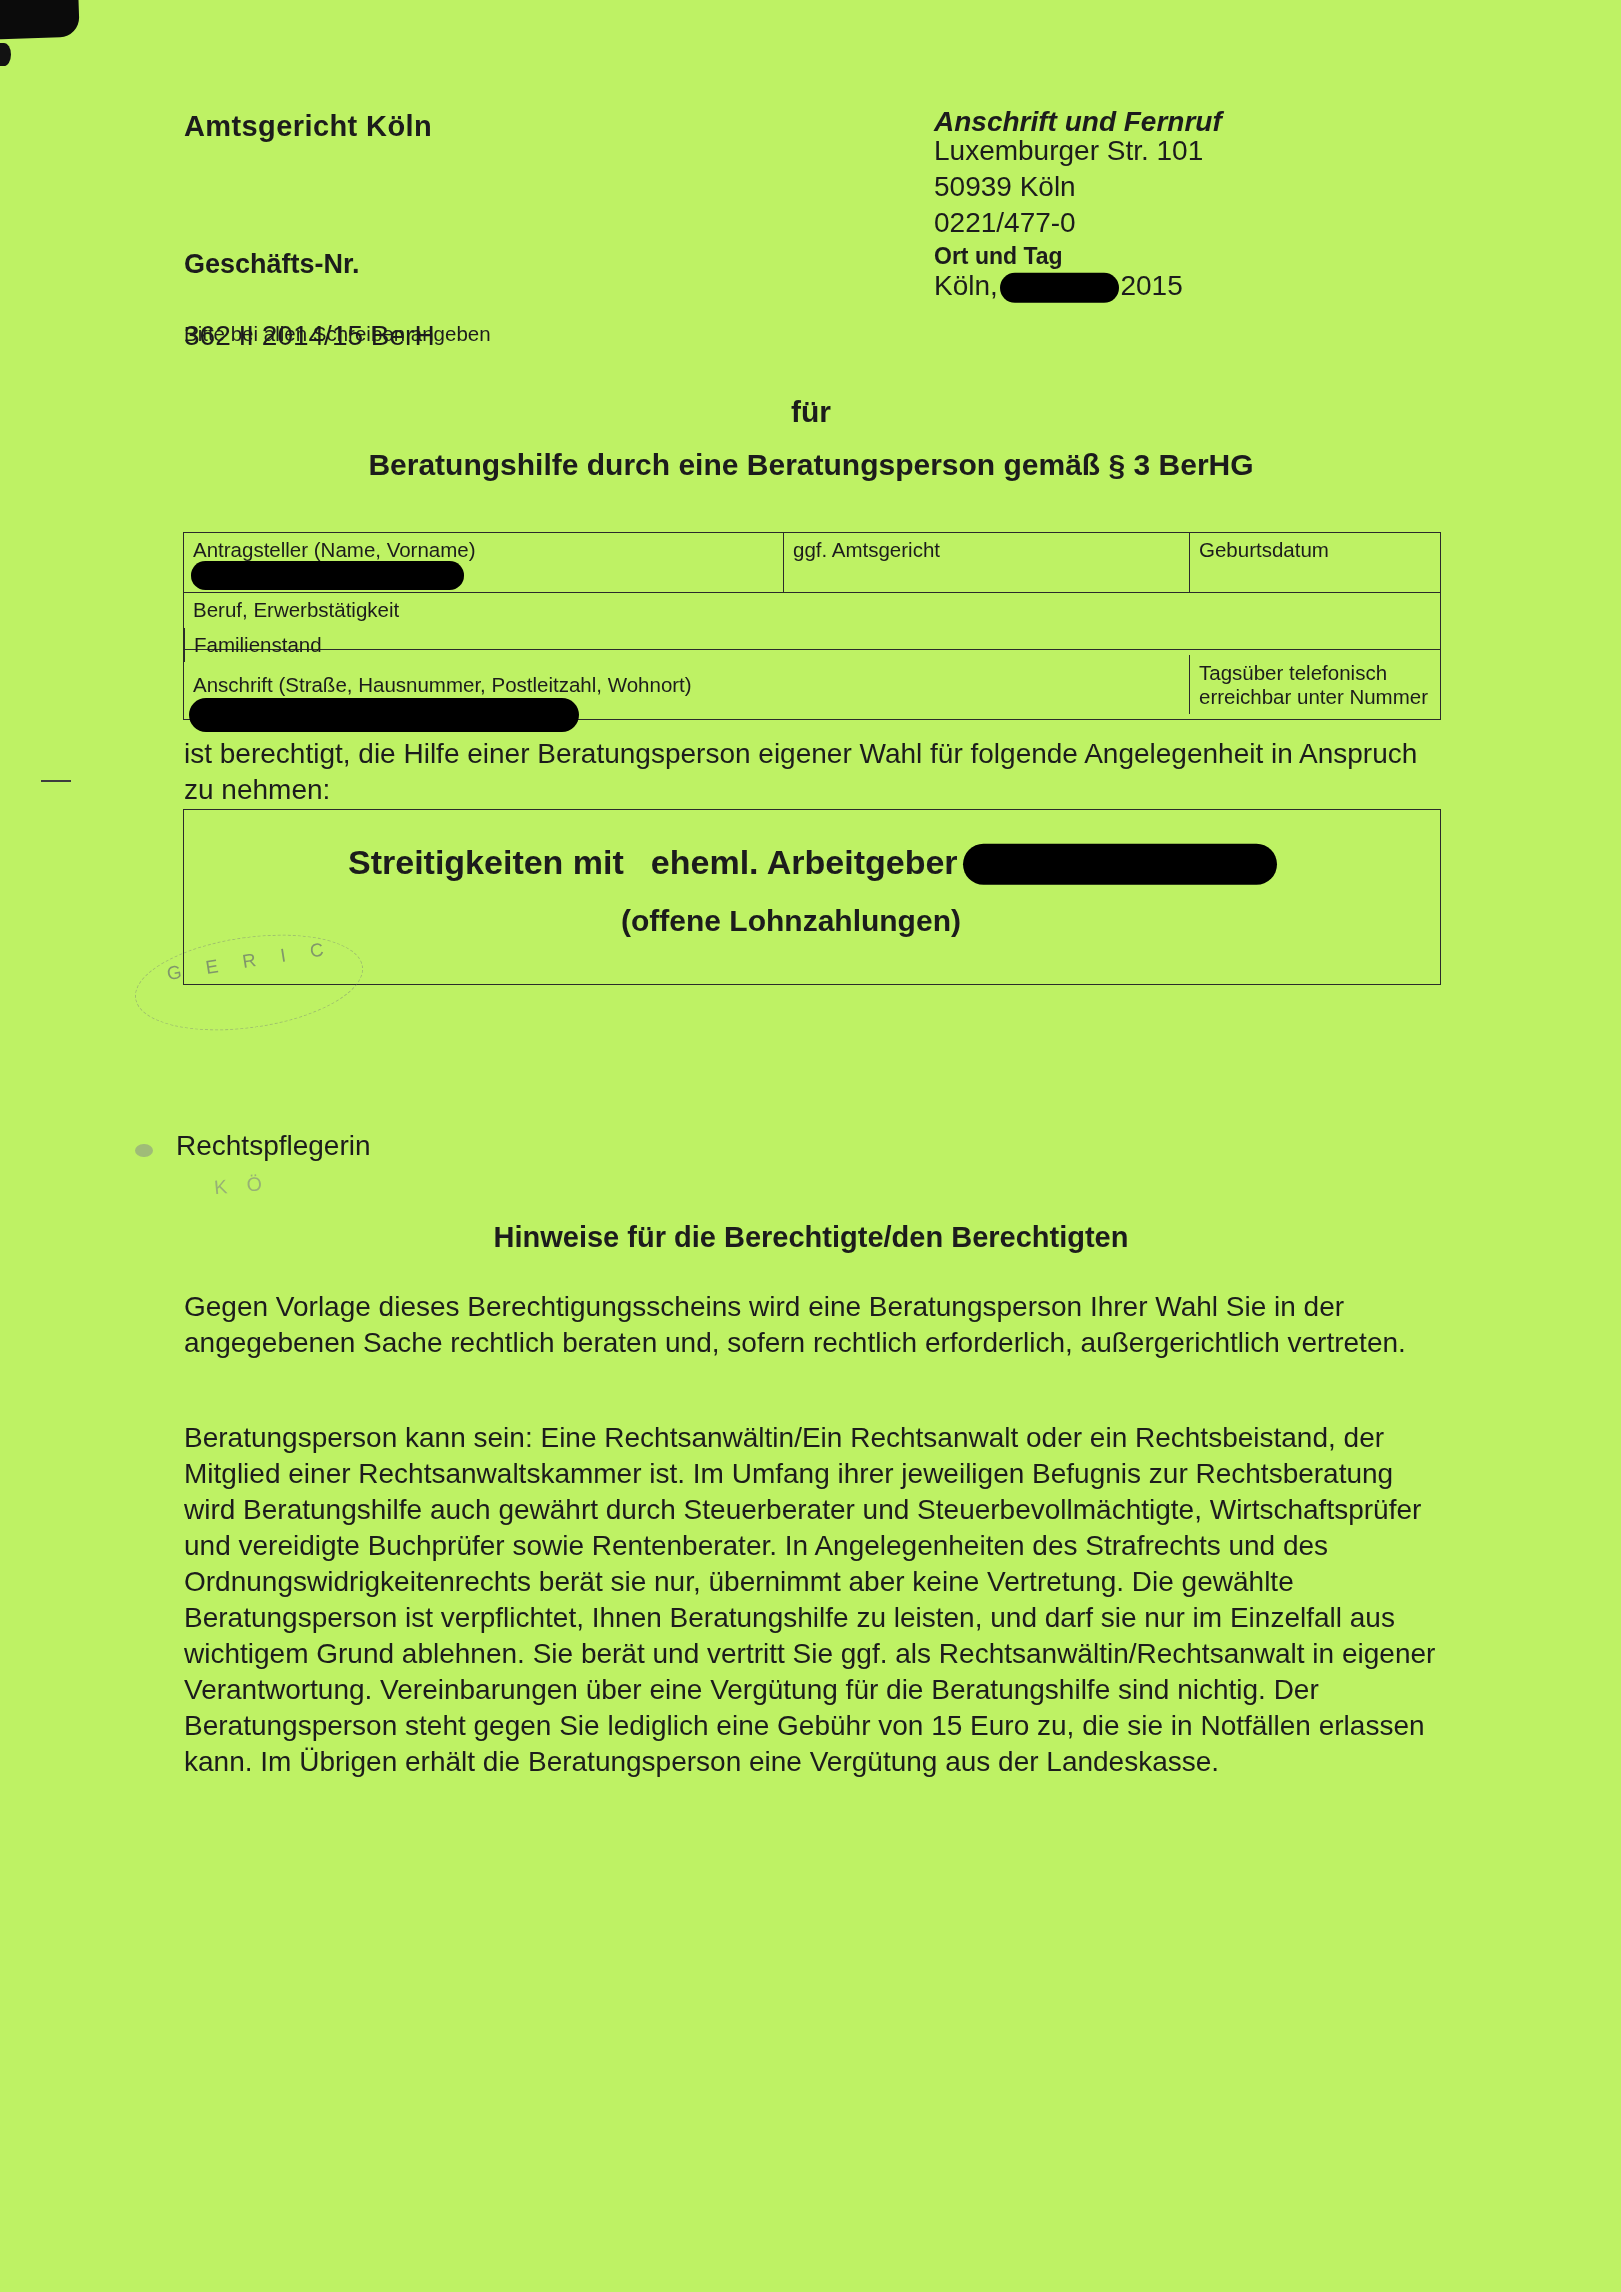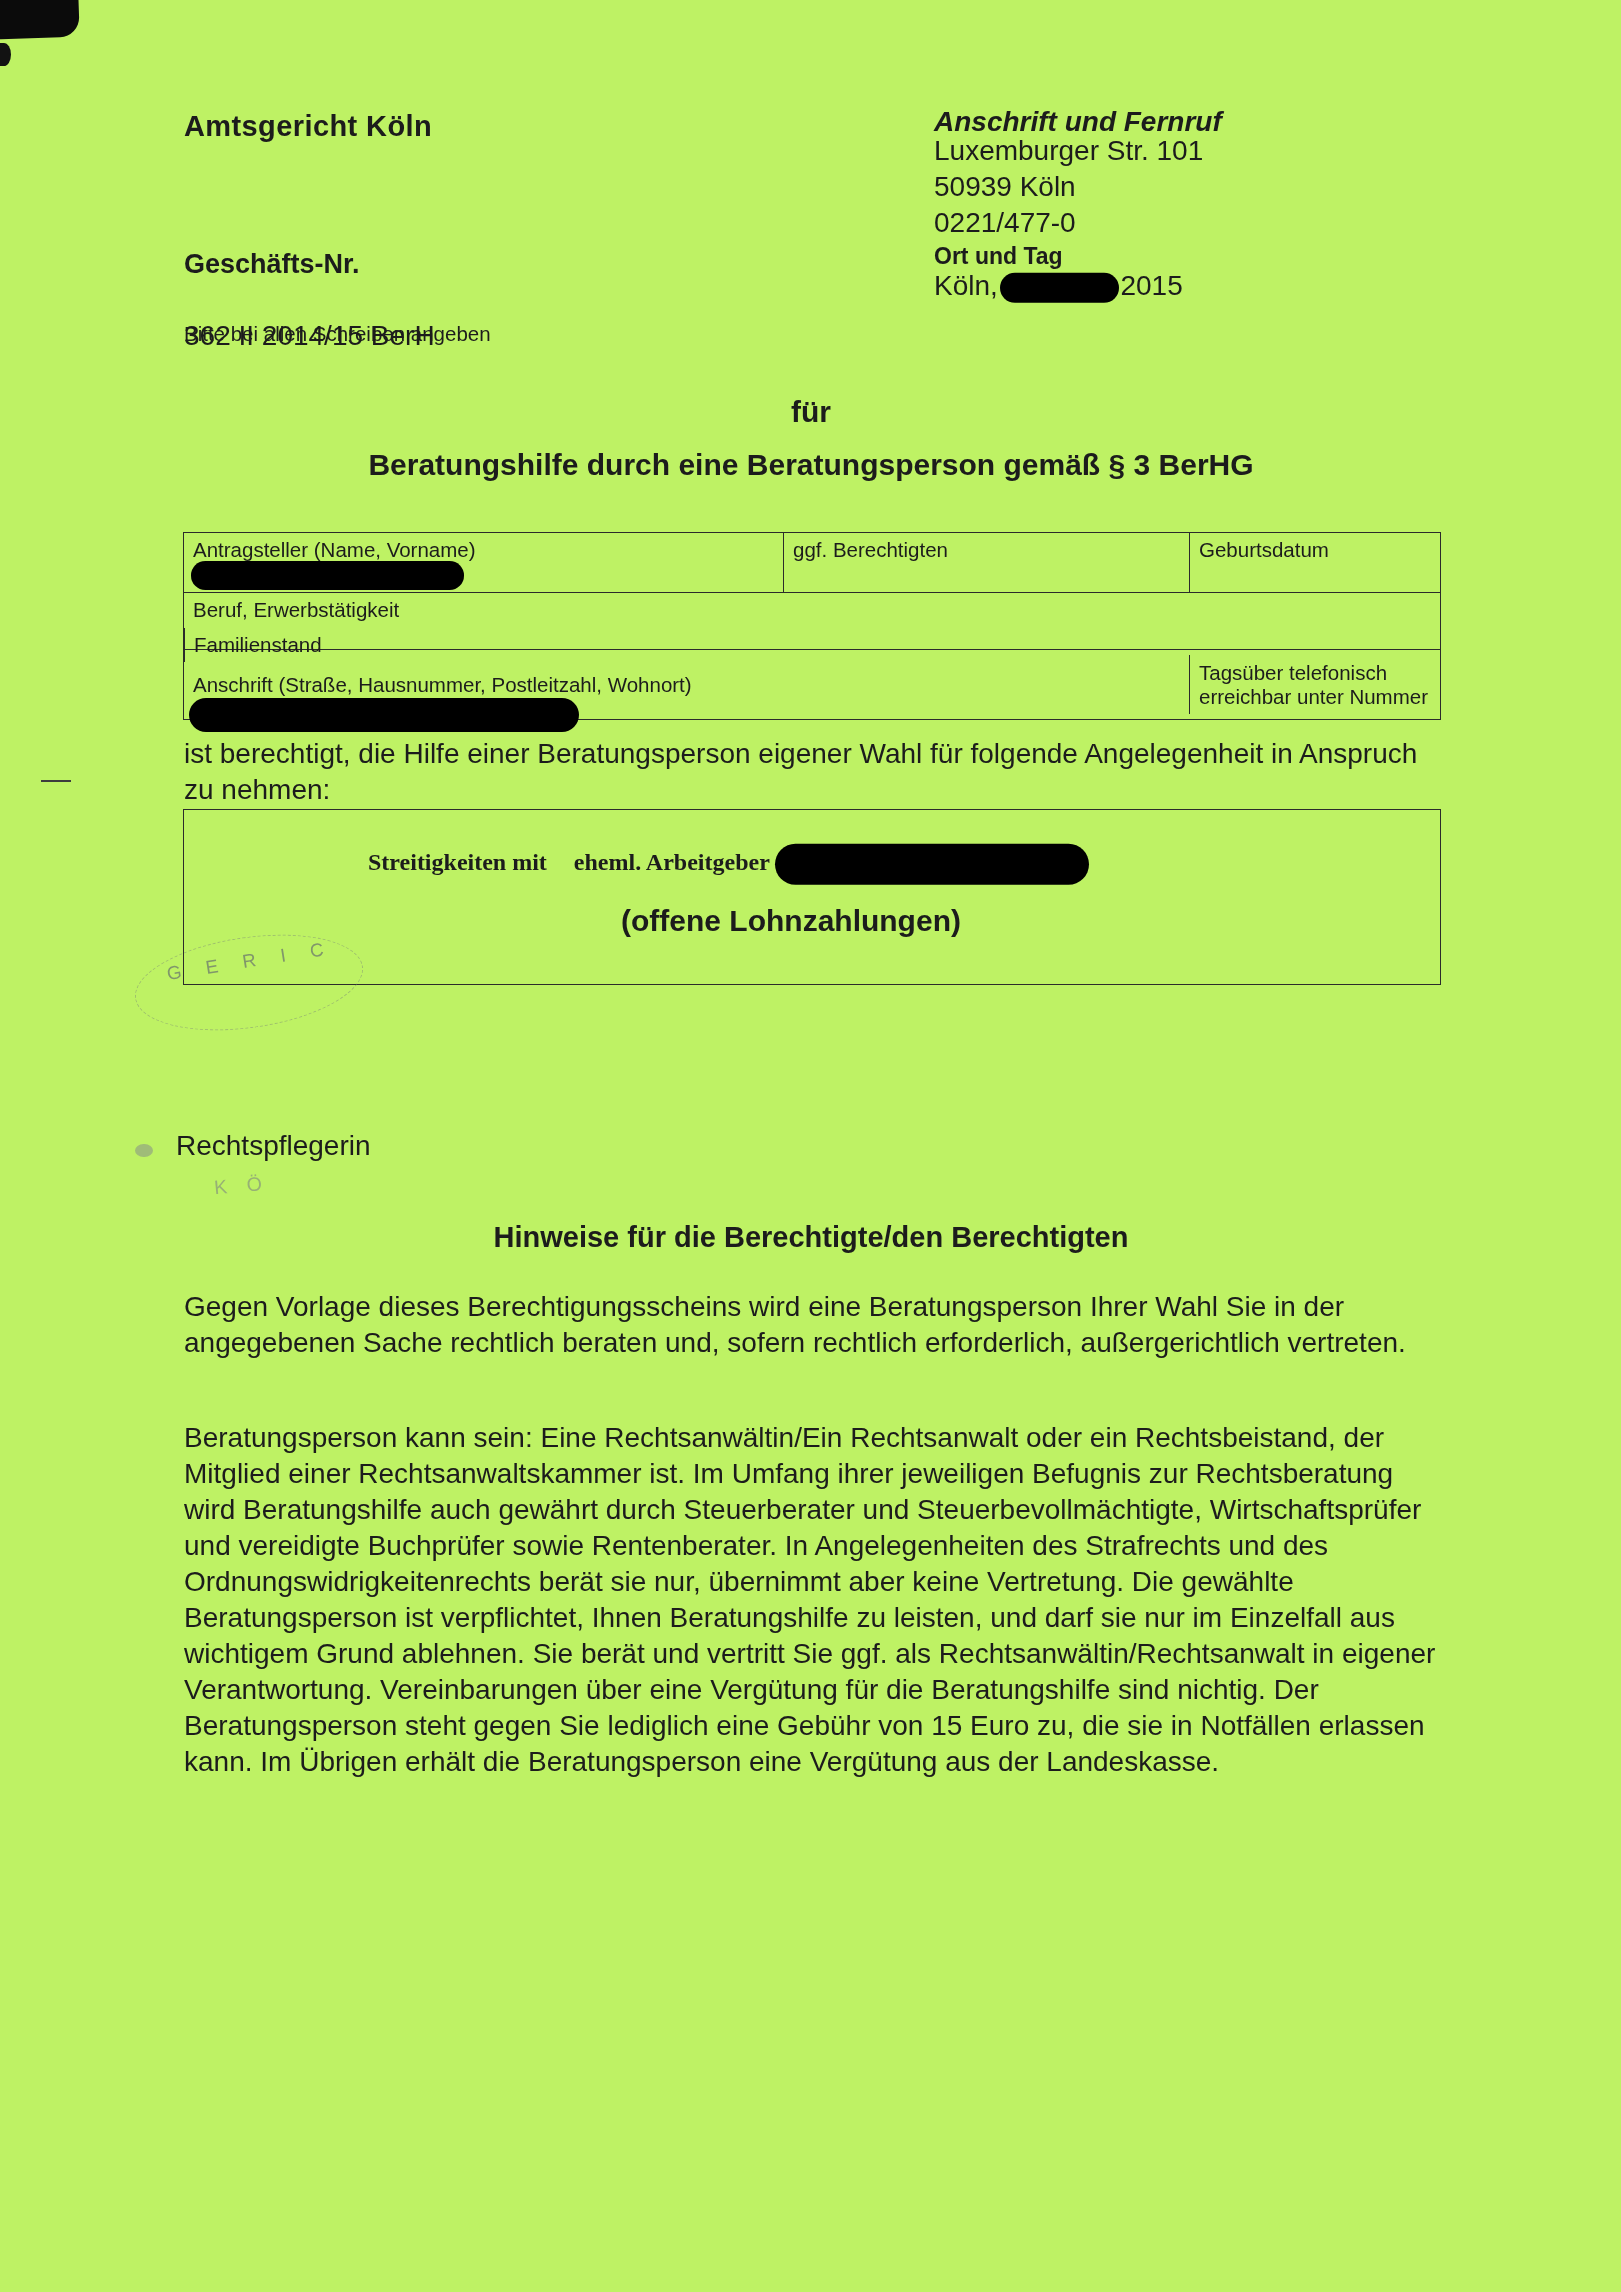--- a/index.html
+++ b/index.html
@@ -57,22 +57,22 @@
   .c12 { width:1005px; }
   .redact-name { position:absolute; left:7.1px;  top:28px; width:273px; height:28.5px; border-radius:14.3px; }
   .redact-addr { position:absolute; left:5.3px;  top:31px; width:390px; height:34px; border-radius:17px; }
 
   
   .entitlement { left:184px; top:736px; width:1258px; font-size:28px; line-height:36px; }
   .margin-dash { left:41px; top:762px; font-size:30px; color:#3d3d3d; }
 
   
   .matter-box { left:183px; top:809px; width:1258px; height:176px; border:1.8px solid #2b2b2b; }
-  .matter-line1 { position:absolute; left:184px; top:32px; font-size:24px; font-weight:bold;
-                  display:flex; align-items:center; white-space:nowrap;font-family:Liberation Serif, serif; }
+  .matter-line1 { position:absolute; left:164px; top:32px; font-size:34px; font-weight:bold;
+                  display:flex; align-items:center; white-space:nowrap; }
   .matter-gap { display:inline-block; width:27px; }
   .redact-matter { width:314px; height:41px; border-radius:20.5px; margin-left:5.3px; transform:translateY(1.8px); }
   .matter-line2 { position:absolute; left:437px; top:94px; font-size:30px; font-weight:bold; }
 
   
   .stamp-arc { left:134px; top:937px; width:230px; height:91px;
                border:1.8px dashed rgba(112,118,125,.55); border-radius:50%;
                transform:rotate(-8deg); opacity:.75; }
   .stamp-letters { left:166px; top:950px; font-size:18.7px; color:rgba(96,102,110,.65);
                    letter-spacing:9.8px; transform:rotate(-9deg); }
@@ -115,21 +115,21 @@
   <div class="abs title-line t2">für</div>
   <div class="abs title-line t3">Beratungshilfe durch eine Beratungsperson gemäß § 3 BerHG</div>
 
   <div class="abs applicant-table">
     <div class="t-row r1">
       <div class="t-cell c1">
         <span>Antragsteller (Name, Vorname)</span>
         <span class="redact redact-name"></span>
       </div>
       <div class="t-cell c2">
-        <span>ggf. Berechtigten</span>
+        <span>ggf. Amtsgericht</span>
       </div>
       <div class="t-cell c3">
         <span>Geburtsdatum</span>
       </div>
     </div>
     <div class="t-row r2">
       <div class="t-cell c12">
         <span>Beruf, Erwerbstätigkeit</span>
       </div>
       <div class="t-cell c3">

